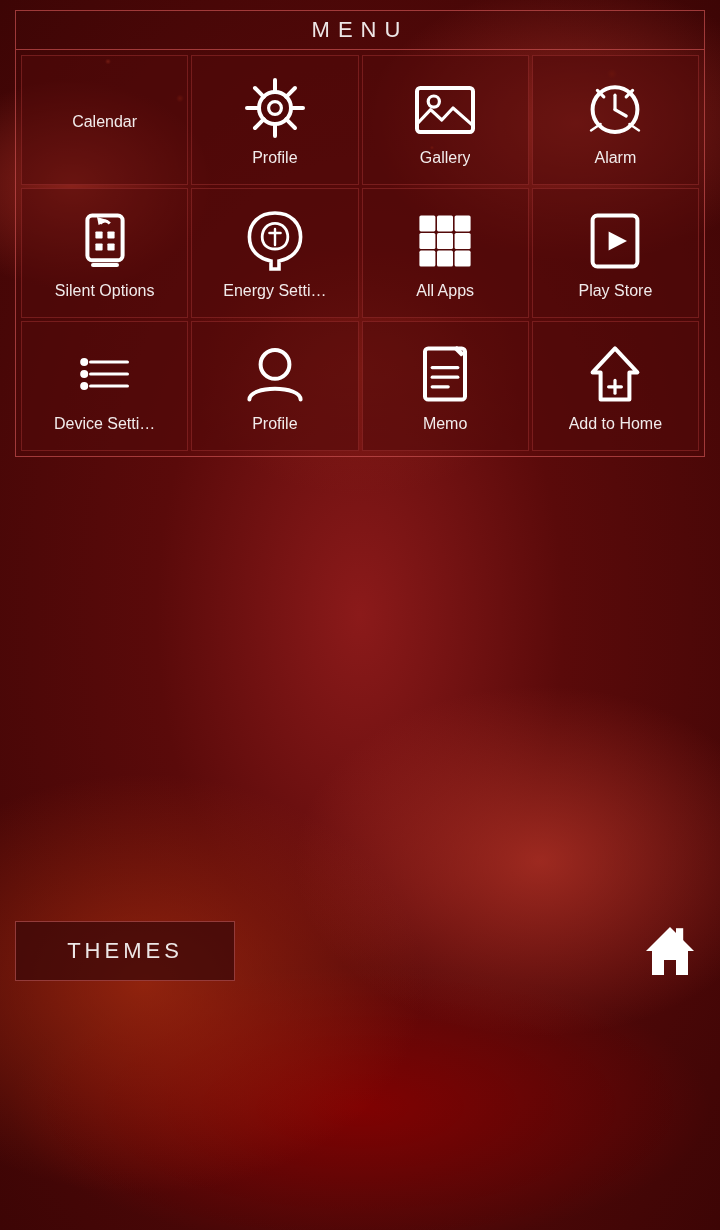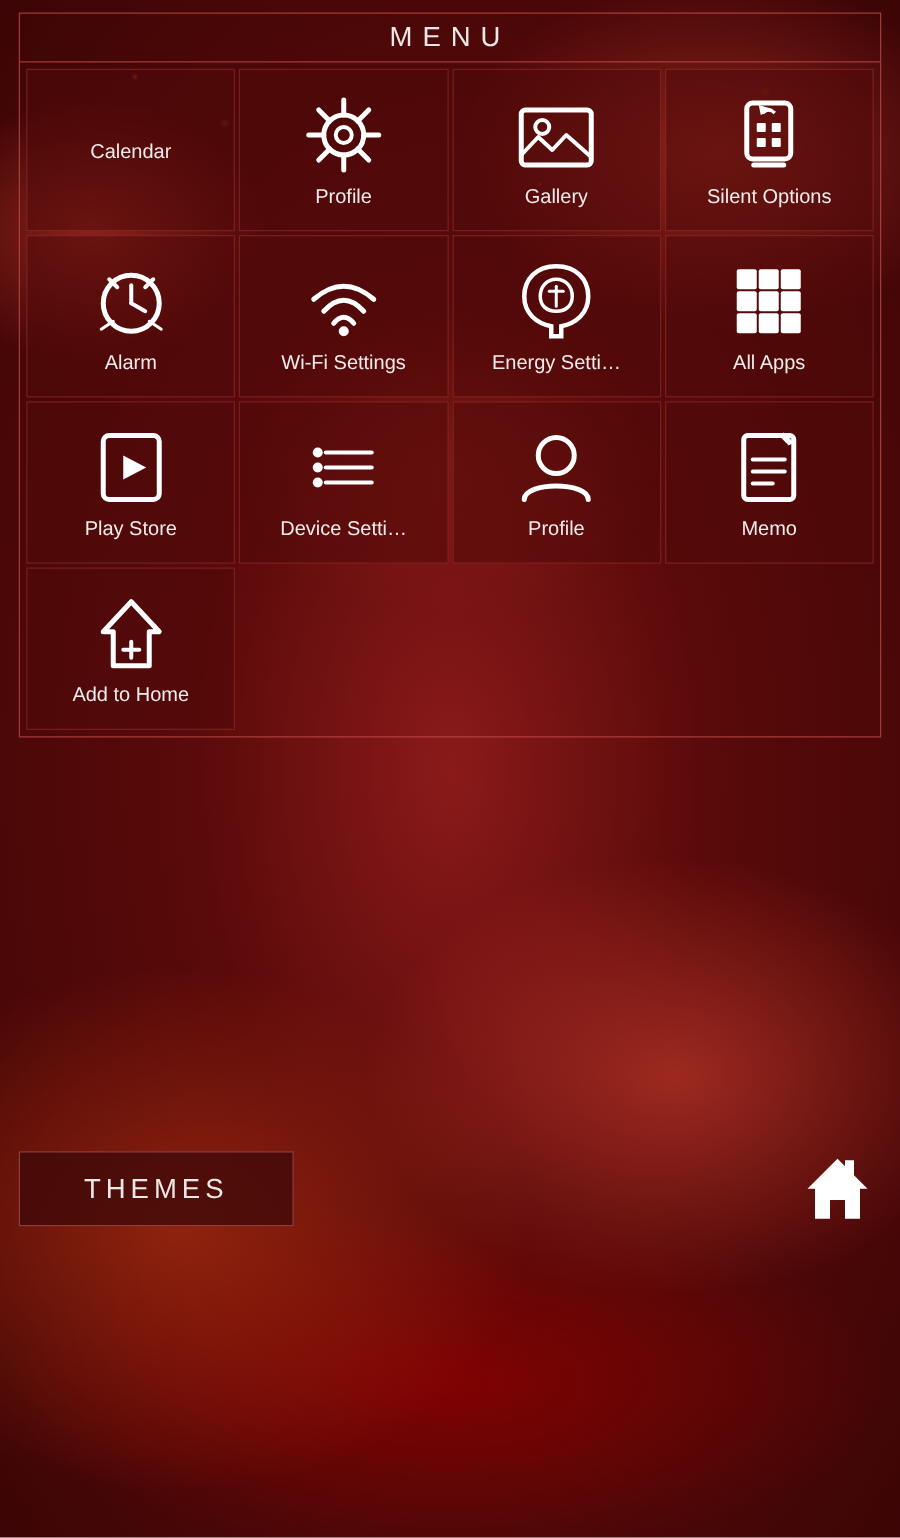--- a/index.html
+++ b/index.html
@@ -194,56 +194,45 @@
     <rect x="5" y="15" width="70" height="55" rx="4" fill="none" stroke="white" stroke-width="5"></rect>
     <circle cx="26" cy="32" r="7" fill="none" stroke="white" stroke-width="4"></circle>
     <polyline points="5,60 22,42 36,55 50,40 75,62" fill="none" stroke="white" stroke-width="4" stroke-linejoin="round"></polyline>
   </svg>
           </div>
           <span class="app-label">Gallery</span>
         </div>
         <div class="app-item">
           <div class="app-icon">
             <svg viewBox="0 0 80 80">
+    <circle cx="40" cy="42" r="28" fill="none" stroke="white" stroke-width="5"></circle>
+    <line x1="40" y1="42" x2="40" y2="24" stroke="white" stroke-width="4" stroke-linecap="round"></line>
+    <line x1="40" y1="42" x2="54" y2="50" stroke="white" stroke-width="4" stroke-linecap="round"></line>
+    <line x1="18" y1="18" x2="26" y2="26" stroke="white" stroke-width="4" stroke-linecap="round"></line>
+    <line x1="62" y1="18" x2="54" y2="26" stroke="white" stroke-width="4" stroke-linecap="round"></line>
+    <line x1="10" y1="68" x2="22" y2="60" stroke="white" stroke-width="3" stroke-linecap="round"></line>
+    <line x1="70" y1="68" x2="58" y2="60" stroke="white" stroke-width="3" stroke-linecap="round"></line>
+  </svg>
+          </div>
+          <span class="app-label">Alarm</span>
+        </div>
+        <div class="app-item">
+          <div class="app-icon">
+            <svg viewBox="0 0 80 80">
     <rect x="18" y="8" width="44" height="56" rx="6" fill="none" stroke="white" stroke-width="5"></rect>
     <rect x="28" y="28" width="9" height="9" rx="1" fill="white"></rect>
     <rect x="43" y="28" width="9" height="9" rx="1" fill="white"></rect>
     <rect x="28" y="43" width="9" height="9" rx="1" fill="white"></rect>
     <rect x="43" y="43" width="9" height="9" rx="1" fill="white"></rect>
     <line x1="25" y1="70" x2="55" y2="70" stroke="white" stroke-width="5" stroke-linecap="round"></line>
     <path d="M34,18 Q40,12 46,18" fill="none" stroke="white" stroke-width="3.5"></path>
     <path d="M32,20 L30,10 L44,14 Z" fill="white"></path>
   </svg>
           </div>
           <span class="app-label">Silent Options</span>
-        </div>
-        <div class="app-item">
-          <div class="app-icon">
-            <svg viewBox="0 0 80 80">
-    <circle cx="40" cy="42" r="28" fill="none" stroke="white" stroke-width="5"></circle>
-    <line x1="40" y1="42" x2="40" y2="24" stroke="white" stroke-width="4" stroke-linecap="round"></line>
-    <line x1="40" y1="42" x2="54" y2="50" stroke="white" stroke-width="4" stroke-linecap="round"></line>
-    <line x1="18" y1="18" x2="26" y2="26" stroke="white" stroke-width="4" stroke-linecap="round"></line>
-    <line x1="62" y1="18" x2="54" y2="26" stroke="white" stroke-width="4" stroke-linecap="round"></line>
-    <line x1="10" y1="68" x2="22" y2="60" stroke="white" stroke-width="3" stroke-linecap="round"></line>
-    <line x1="70" y1="68" x2="58" y2="60" stroke="white" stroke-width="3" stroke-linecap="round"></line>
-  </svg>
-          </div>
-          <span class="app-label">Alarm</span>
-        </div>
-        <div class="app-item">
-          <div class="app-icon">
-            <svg viewBox="0 0 80 80">
-    <path d="M10,38 Q40,12 70,38" fill="none" stroke="white" stroke-width="5" stroke-linecap="round"></path>
-    <path d="M20,50 Q40,28 60,50" fill="none" stroke="white" stroke-width="5" stroke-linecap="round"></path>
-    <path d="M30,62 Q40,50 50,62" fill="none" stroke="white" stroke-width="5" stroke-linecap="round"></path>
-    <circle cx="40" cy="70" r="5" fill="white"></circle>
-  </svg>
-          </div>
-          <span class="app-label">Wi-Fi Settings</span>
         </div>
         <div class="app-item">
           <div class="app-icon">
             <svg viewBox="0 0 80 80">
     <path d="M40,5 C20,5 8,18 8,35 C8,52 20,62 35,65 L35,75 L45,75 L45,65 C60,62 72,52 72,35 C72,18 60,5 40,5 Z" fill="none" stroke="white" stroke-width="4.5"></path>
     <path d="M40,18 C30,18 24,26 24,35 C24,44 30,50 40,50 C50,50 56,44 56,35 C56,26 50,18 40,18 Z" fill="none" stroke="white" stroke-width="3.5"></path>
     <line x1="40" y1="25" x2="40" y2="45" stroke="white" stroke-width="3" stroke-linecap="round"></line>
     <path d="M33,30 L47,30" stroke="white" stroke-width="3" stroke-linecap="round"></path>
   </svg>
           </div>

